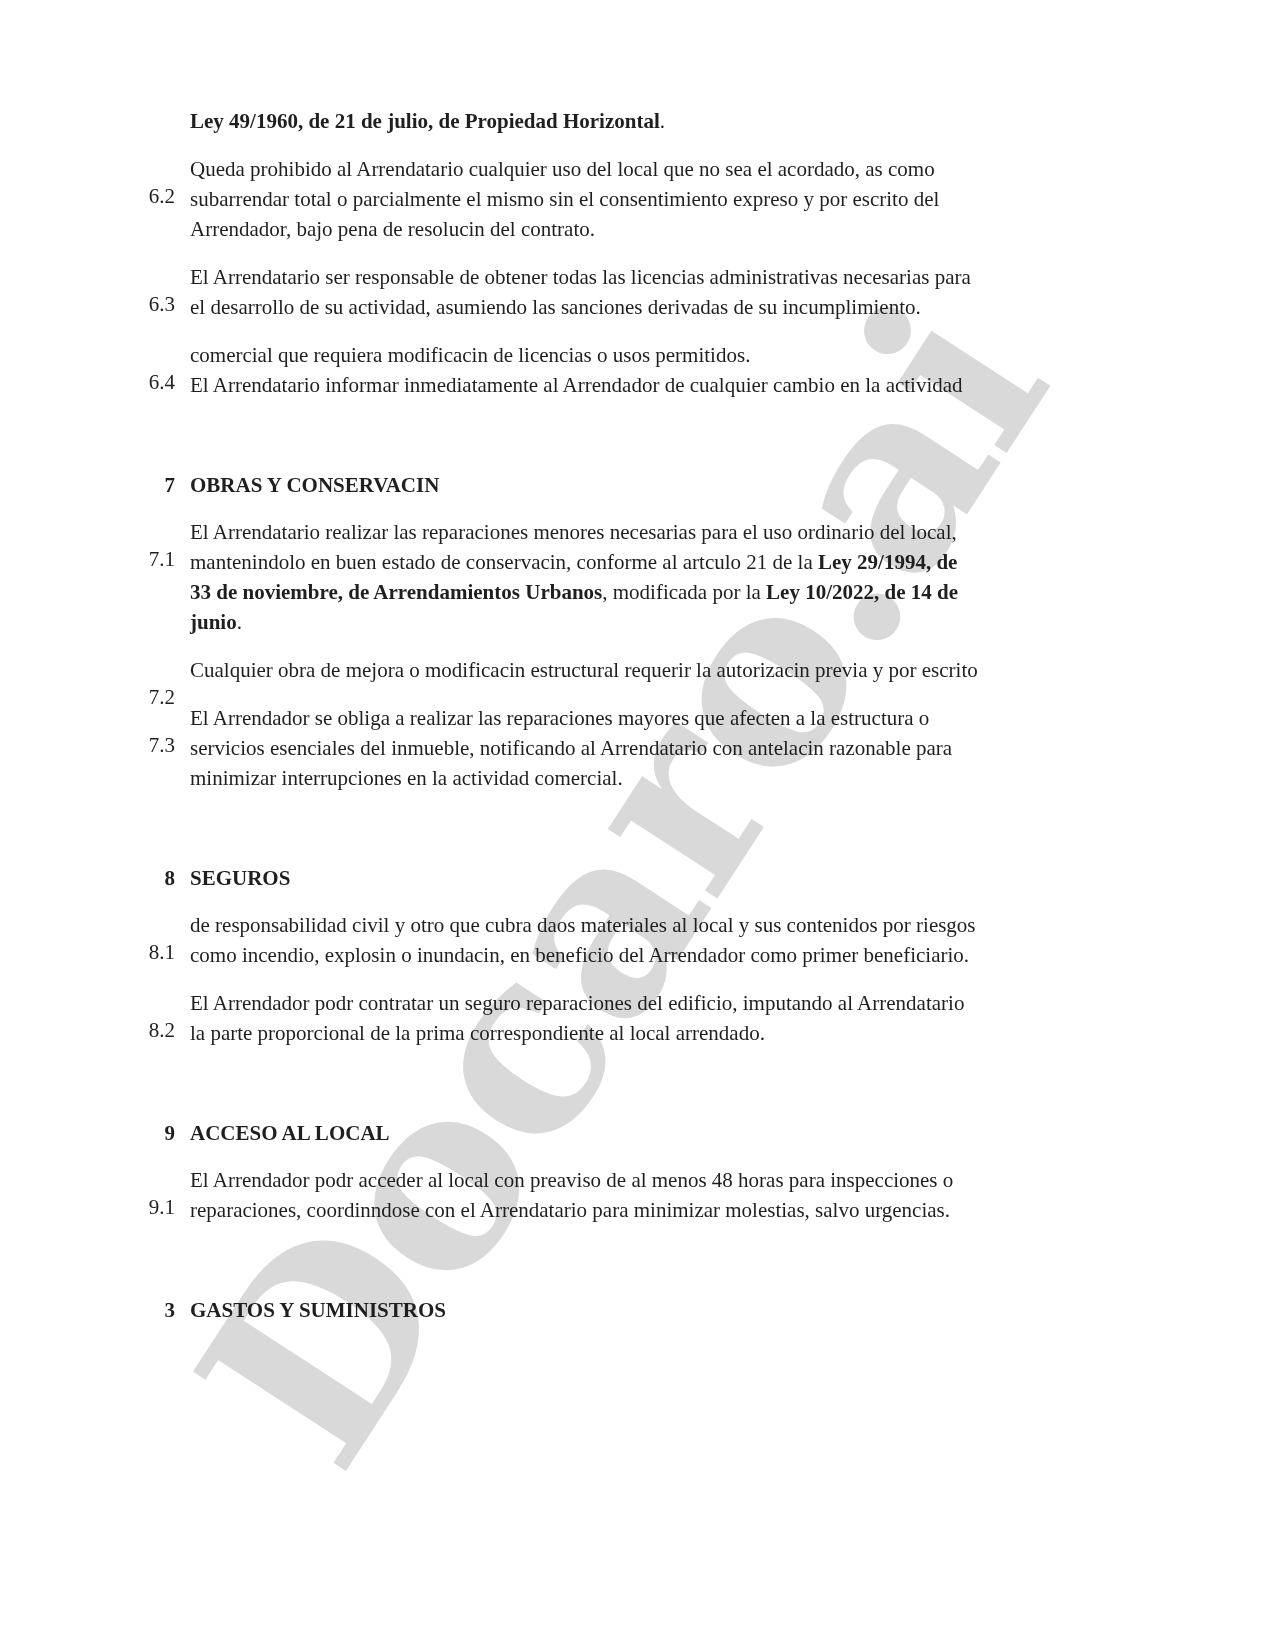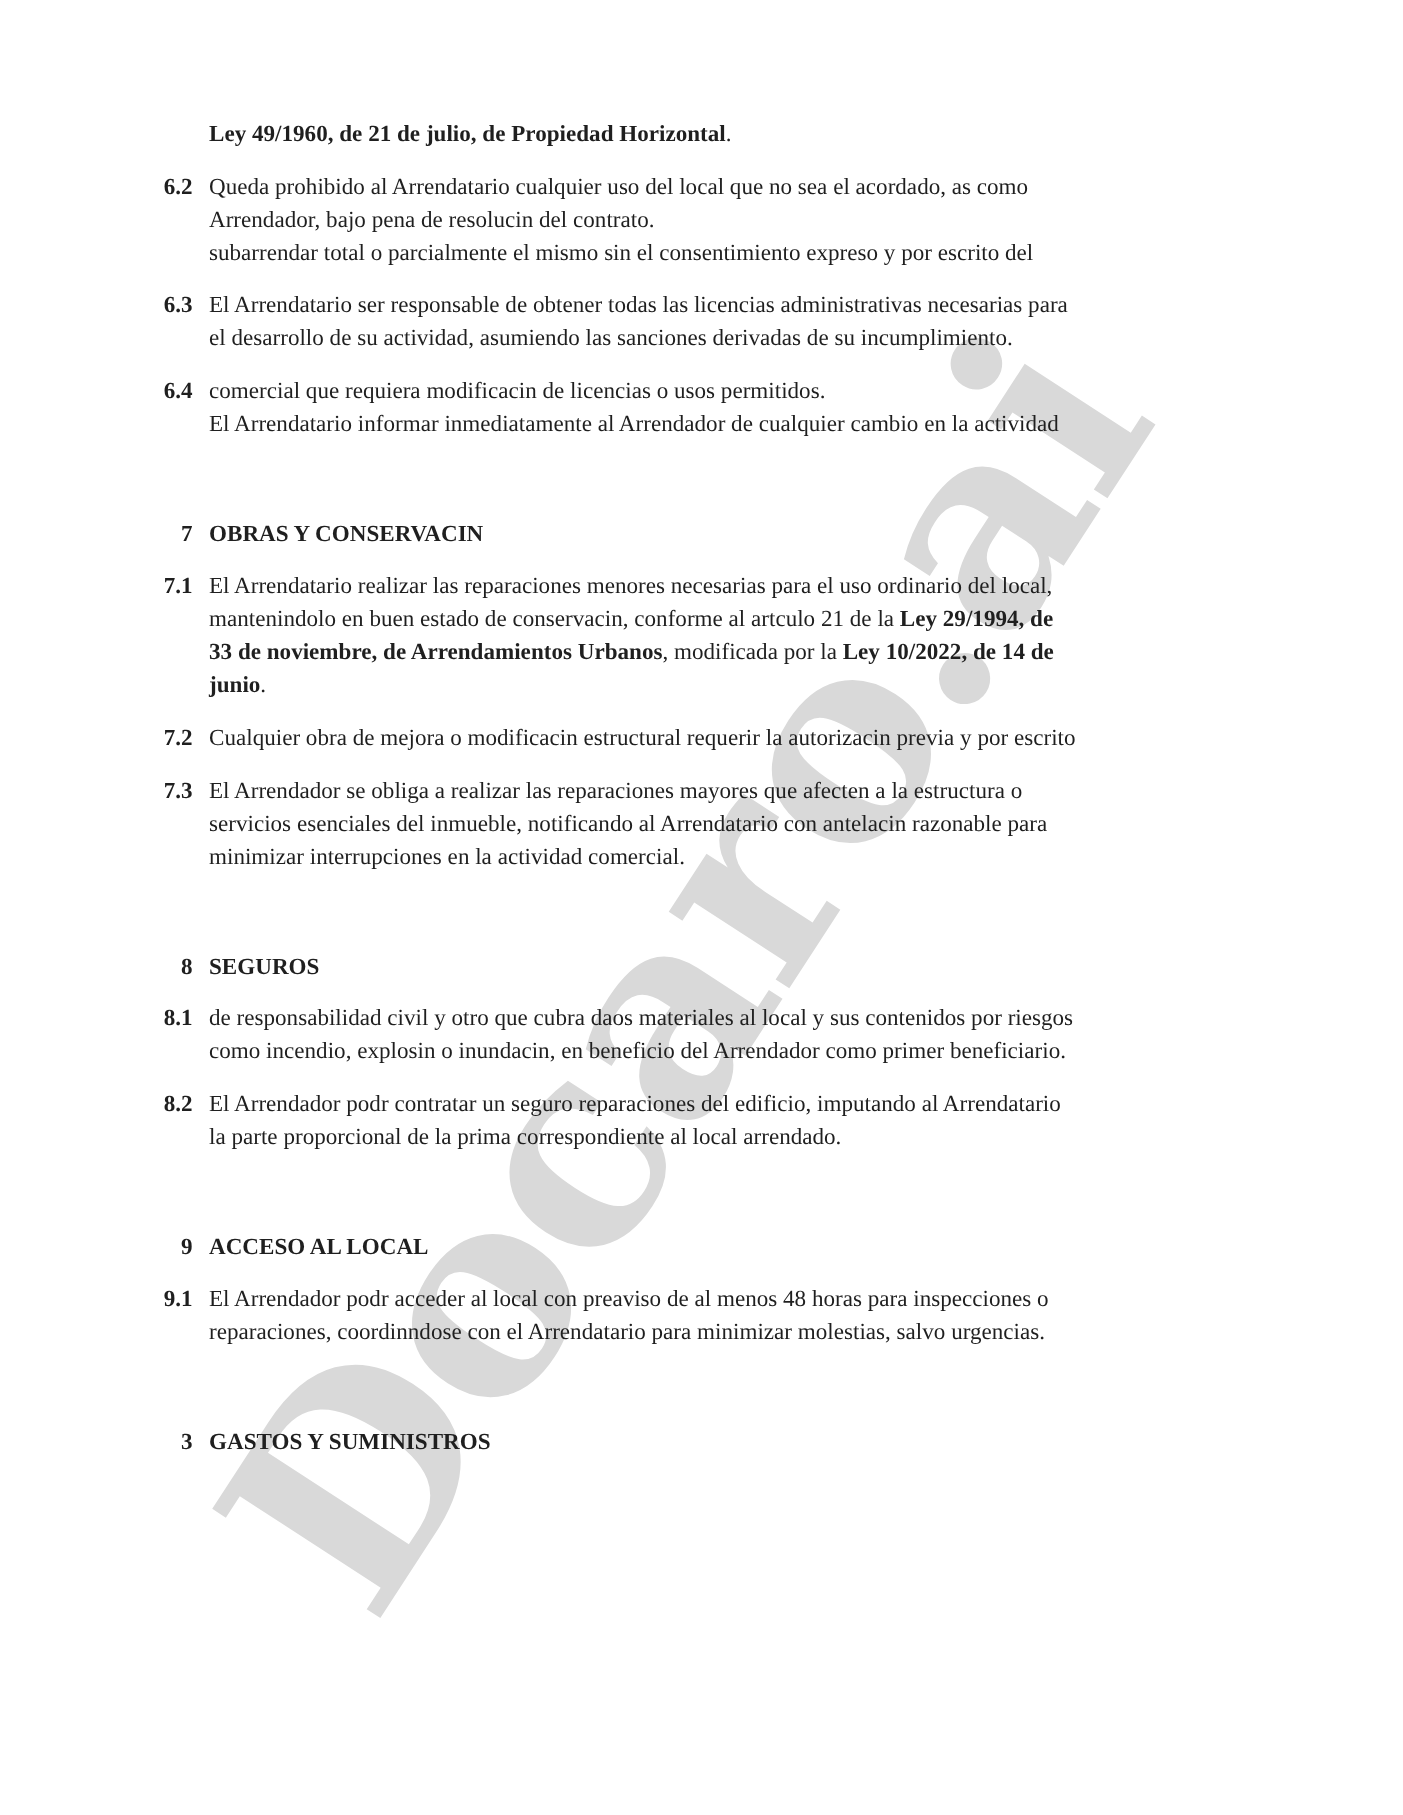--- a/index.html
+++ b/index.html
@@ -44,42 +44,42 @@
     margin-bottom:17px;
     font-weight:700;
   }
   .num{
     position:absolute;
     left:-99px;
     width:84px;
     text-align:right;
     font-weight:inherit;
   }
-  .clause .num{font-weight:700;}
+  .clause .num{font-weight:400;margin-top:27px;}
   .heading .num{font-weight:700;}
   .line{display:block;white-space:nowrap;}
   strong{font-weight:700;}
 </style>
 </head>
 <body>
 
 <div class="page" style="color: rgb(31, 31, 31); background: rgb(255, 255, 255);">
   <div class="watermark" style="color: rgb(217, 217, 217);">Docaro.ai</div>
   <div class="content" id="doc-content">
       <div class="block clause">
         <div class="text">
           <span class="line"><strong>Ley 49/1960, de 21 de julio, de Propiedad Horizontal</strong><span>.</span></span>
         </div>
       </div>
       <div class="block clause">
         <span class="num">6.2</span>
         <div class="text">
           <span class="line"><span>Queda prohibido al Arrendatario cualquier uso del local que no sea el acordado, as como</span></span>
+          <span class="line"><span>subarrendar total o parcialmente el mismo sin el consentimiento expreso y por escrito del</span></span>
           <span class="line"><span>Arrendador, bajo pena de resolucin del contrato.</span></span>
-          <span class="line"><span>subarrendar total o parcialmente el mismo sin el consentimiento expreso y por escrito del</span></span>
         </div>
       </div>
       <div class="block clause">
         <span class="num">6.3</span>
         <div class="text">
           <span class="line"><span>El Arrendatario ser responsable de obtener todas las licencias administrativas necesarias para</span></span>
           <span class="line"><span>el desarrollo de su actividad, asumiendo las sanciones derivadas de su incumplimiento.</span></span>
         </div>
       </div>
       <div class="block clause">

